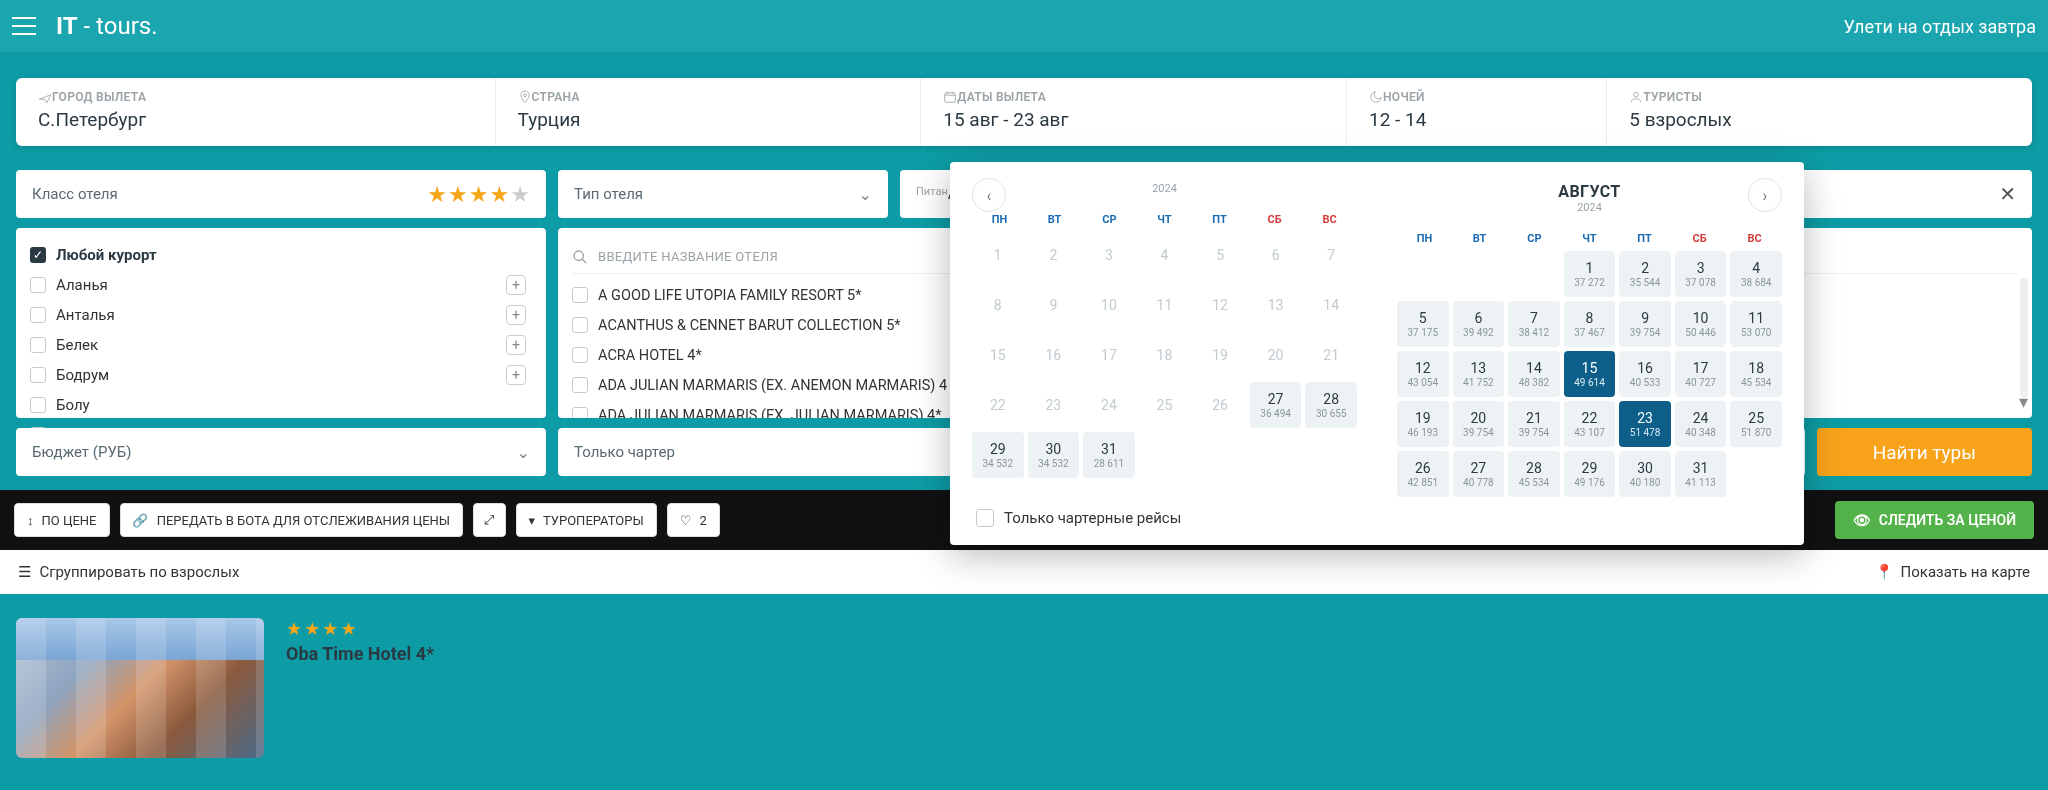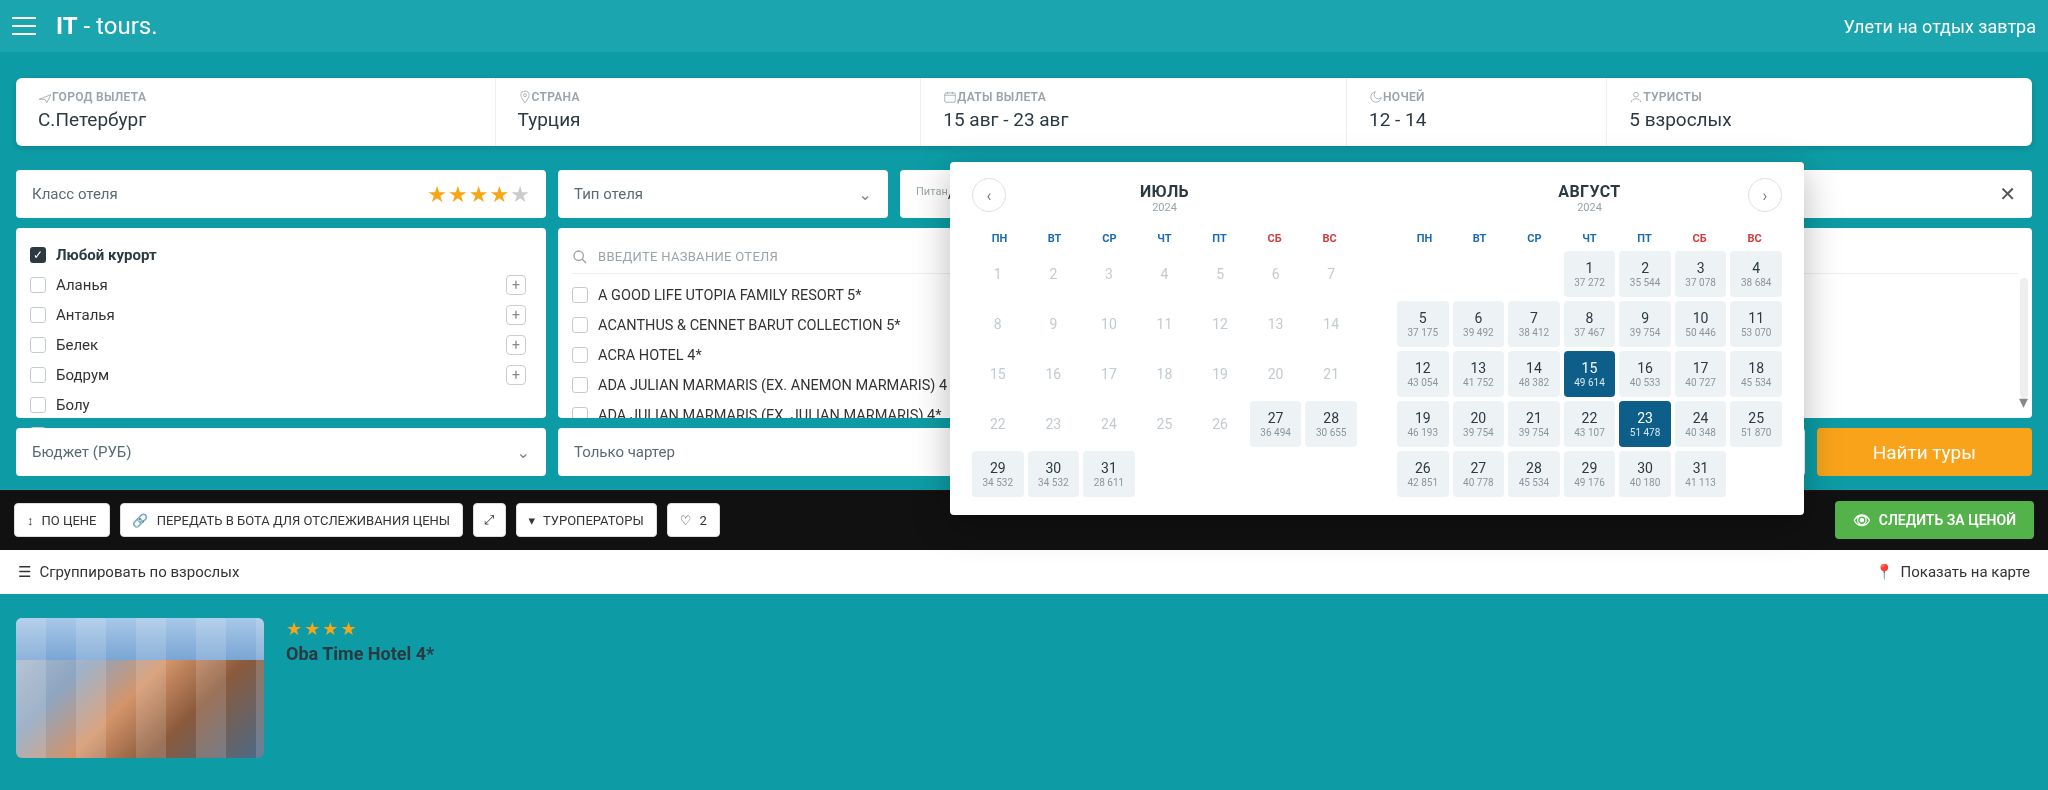--- a/index.html
+++ b/index.html
@@ -301,21 +301,20 @@
     <div class="r-stars">★★★★</div>
     <div class="r-title">Oba Time Hotel 4*</div>
   </div>
 </div>
 
 <div class="cal-popup">
   <div class="cal-months" id="cal-months">
       <div class="month">
     <div class="month-head">
       <div class="nav-arrow nav-prev">‹</div>
-      <div class="month-title">ИЮЛЬ</div>
       <div class="month-year">2024</div>
     </div>
     <div class="dow">
           <span class="">ПН</span>
           <span class="">ВТ</span>
           <span class="">СР</span>
           <span class="">ЧТ</span>
           <span class="">ПТ</span>
           <span class="we">СБ</span>
           <span class="we">ВС</span>
@@ -560,13 +559,17 @@
             <span>30</span>
             <span class="price">40 180</span>
           </div>
           <div class="day priced">
             <span>31</span>
             <span class="price">41 113</span>
           </div>
         </div>
       </div>
     </div>
+  <div class="cal-footer">
+    <span class="ck"></span>
+    <span>Только чартерные рейсы</span>
+  </div>
 </div>
 
 </body></html>

